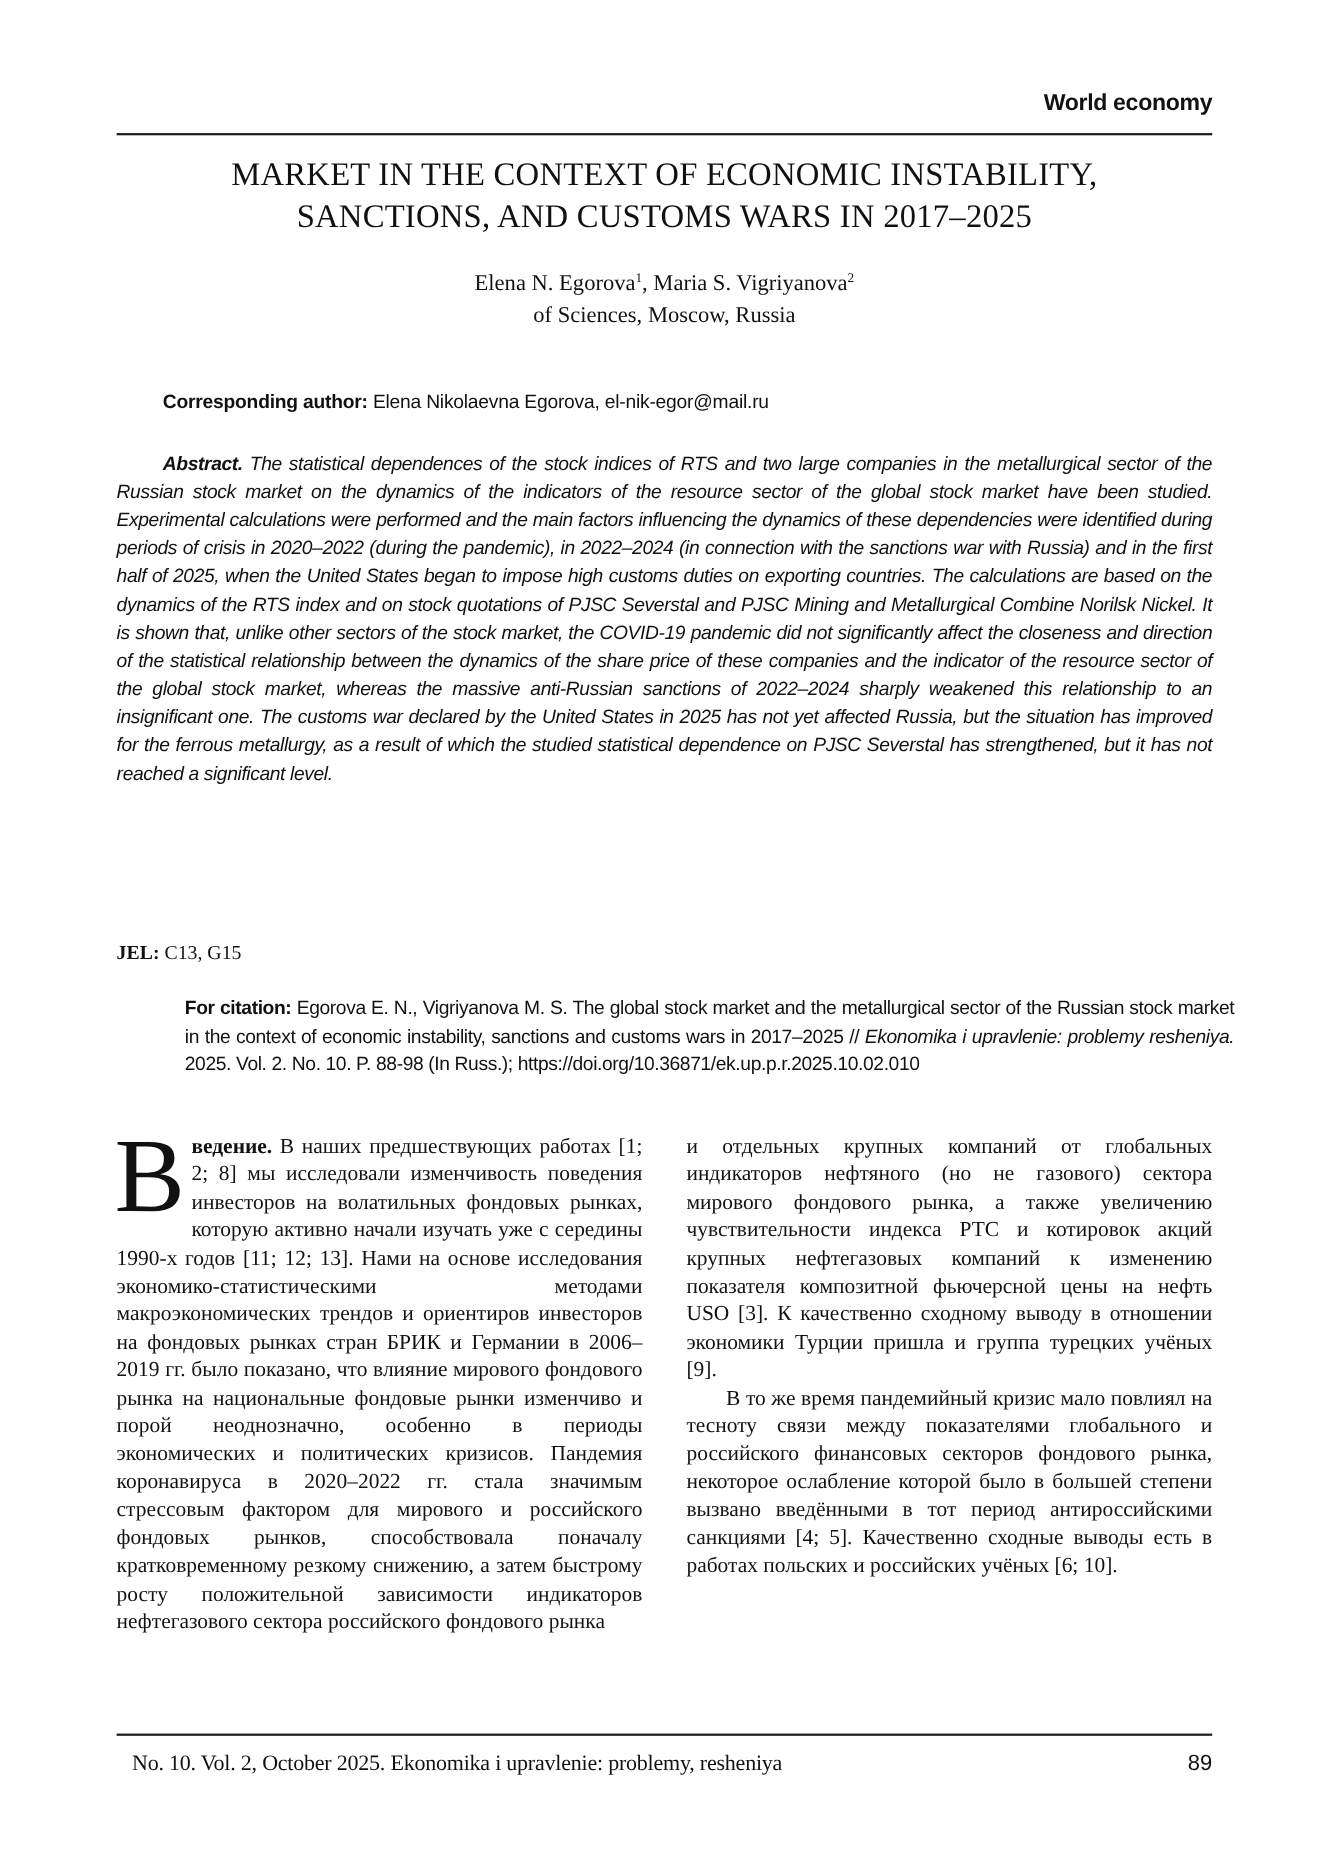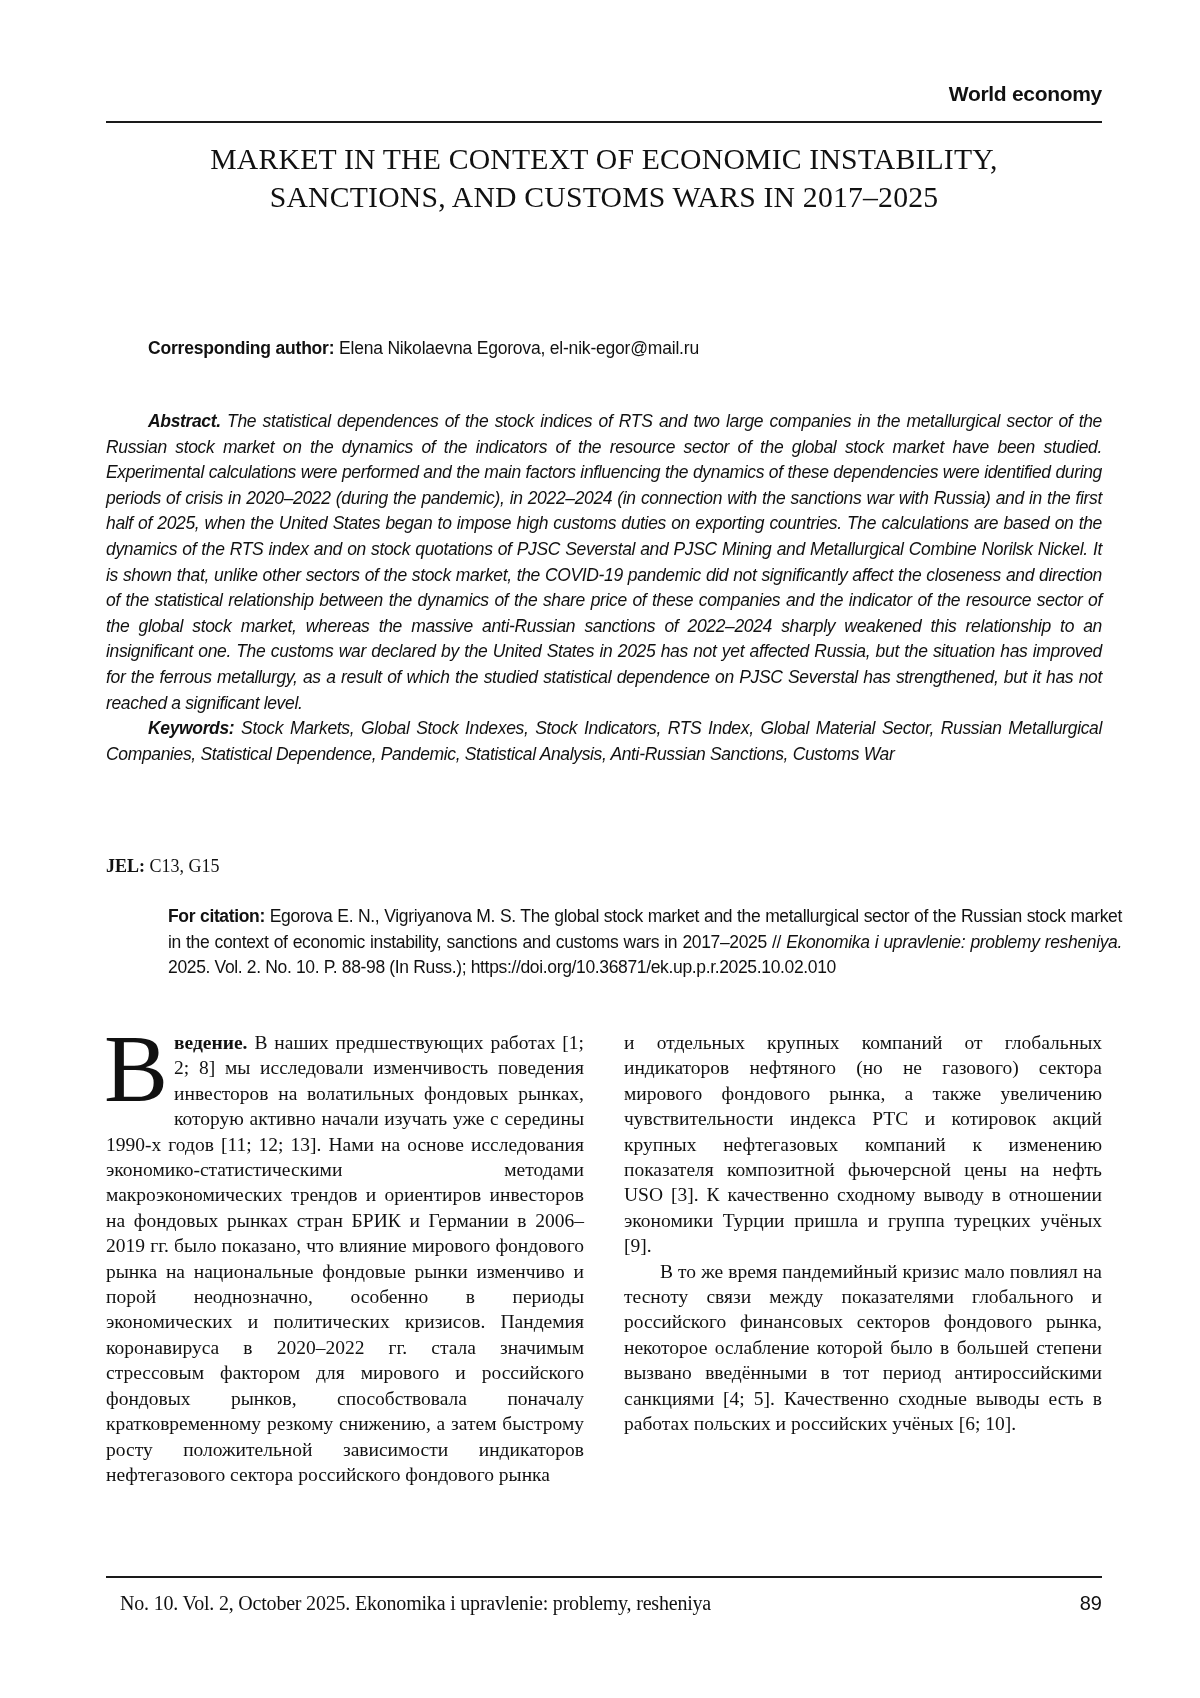--- a/index.html
+++ b/index.html
@@ -21,21 +21,21 @@
   .title span { display: block; }
 
   .authors {
     position: absolute; left: 0; top: 244px; width: 996px; text-align: center;
     font-family: "Liberation Serif", serif; font-size: 20.5px; line-height: 29px;
   }
   .authors span.line { display: block; }
   sup { font-size: 12px; vertical-align: 8px; line-height: 0; }
 
   .corresp {
-    position: absolute; left: 42px; top: 338px;
+    position: absolute; left: 42px; top: 355px;
     font-family: "Liberation Sans", sans-serif; font-size: 17.5px;
     letter-spacing: -0.2px;
   }
   .corresp b { font-weight: bold; }
 
   .abstract {
     position: absolute; left: 0; top: 409px; width: 996px;
     font-family: "Liberation Sans", sans-serif; font-style: italic; font-size: 17.5px;
     line-height: 25.6px; text-align: justify; letter-spacing: -0.35px;
   }
@@ -88,29 +88,32 @@
 
   <div class="section-label">World economy</div>
   <div class="rule-top"></div>
 
   <h1 class="title" style="margin:0;font-weight:normal;">
     <span>MARKET IN THE CONTEXT OF ECONOMIC INSTABILITY,</span>
     <span>SANCTIONS, AND CUSTOMS WARS IN 2017–2025</span>
   </h1>
 
   <div class="authors">
+    <span class="line">
+      <span>Elena N. Egorova</span><sup>1</sup><span>, </span><span>Maria S. Vigriyanova</span><sup>2</sup>
+    </span>
+    <span class="line">of Sciences, Moscow, Russia</span>
   </div>
 
   <div class="corresp">
     <b>Corresponding author:</b><span> Elena Nikolaevna Egorova, el-nik-egor@mail.ru</span>
   </div>
 
   <div class="abstract">
     <p><b>Abstract.</b><span> The statistical dependences of the stock indices of RTS and two large companies in the metallurgical sector of the Russian stock market on the dynamics of the indicators of the resource sector of the global stock market have been studied. Experimental calculations were performed and the main factors influencing the dynamics of these dependencies were identified during periods of crisis in 2020–2022 (during the pandemic), in 2022–2024 (in connection with the sanctions war with Russia) and in the first half of 2025, when the United States began to impose high customs duties on exporting countries. The calculations are based on the dynamics of the RTS index and on stock quotations of PJSC Severstal and PJSC Mining and Metallurgical Combine Norilsk Nickel. It is shown that, unlike other sectors of the stock market, the COVID-19 pandemic did not significantly affect the closeness and direction of the statistical relationship between the dynamics of the share price of these companies and the indicator of the resource sector of the global stock market, whereas the massive anti-Russian sanctions of 2022–2024 sharply weakened this relationship to an insignificant one. The customs war declared by the United States in 2025 has not yet affected Russia, but the situation has improved for the ferrous metallurgy, as a result of which the studied statistical dependence on PJSC Severstal has strengthened, but it has not reached a significant level.</span></p>
-    <p><b>Keywords:</b><span> Stock Markets, Global Stock Indexes, Stock Indicators, RTS Index, Global Material Sector, Russian Metallurgical Companies, Statistical Dependence, Pandemic, Statistical Analysis, Anti-Russian Sanctions, Customs War</span></p>
   </div>
 
   <div class="jel">
     <b>JEL:</b><span> C13, G15</span>
   </div>
 
   <div class="citation">
     <b>For citation:</b><span> Egorova E. N., Vigriyanova M. S. The global stock market and the metallurgical sector of the Russian stock market in the context of economic instability, sanctions and customs wars in 2017–2025 // </span><i>Ekonomika i upravlenie: problemy resheniya.</i><span> 2025. Vol. 2. No. 10. P. 88-98 (In Russ.); https://doi.org/10.36871/ek.up.p.r.2025.10.02.010</span>
   </div>
 

